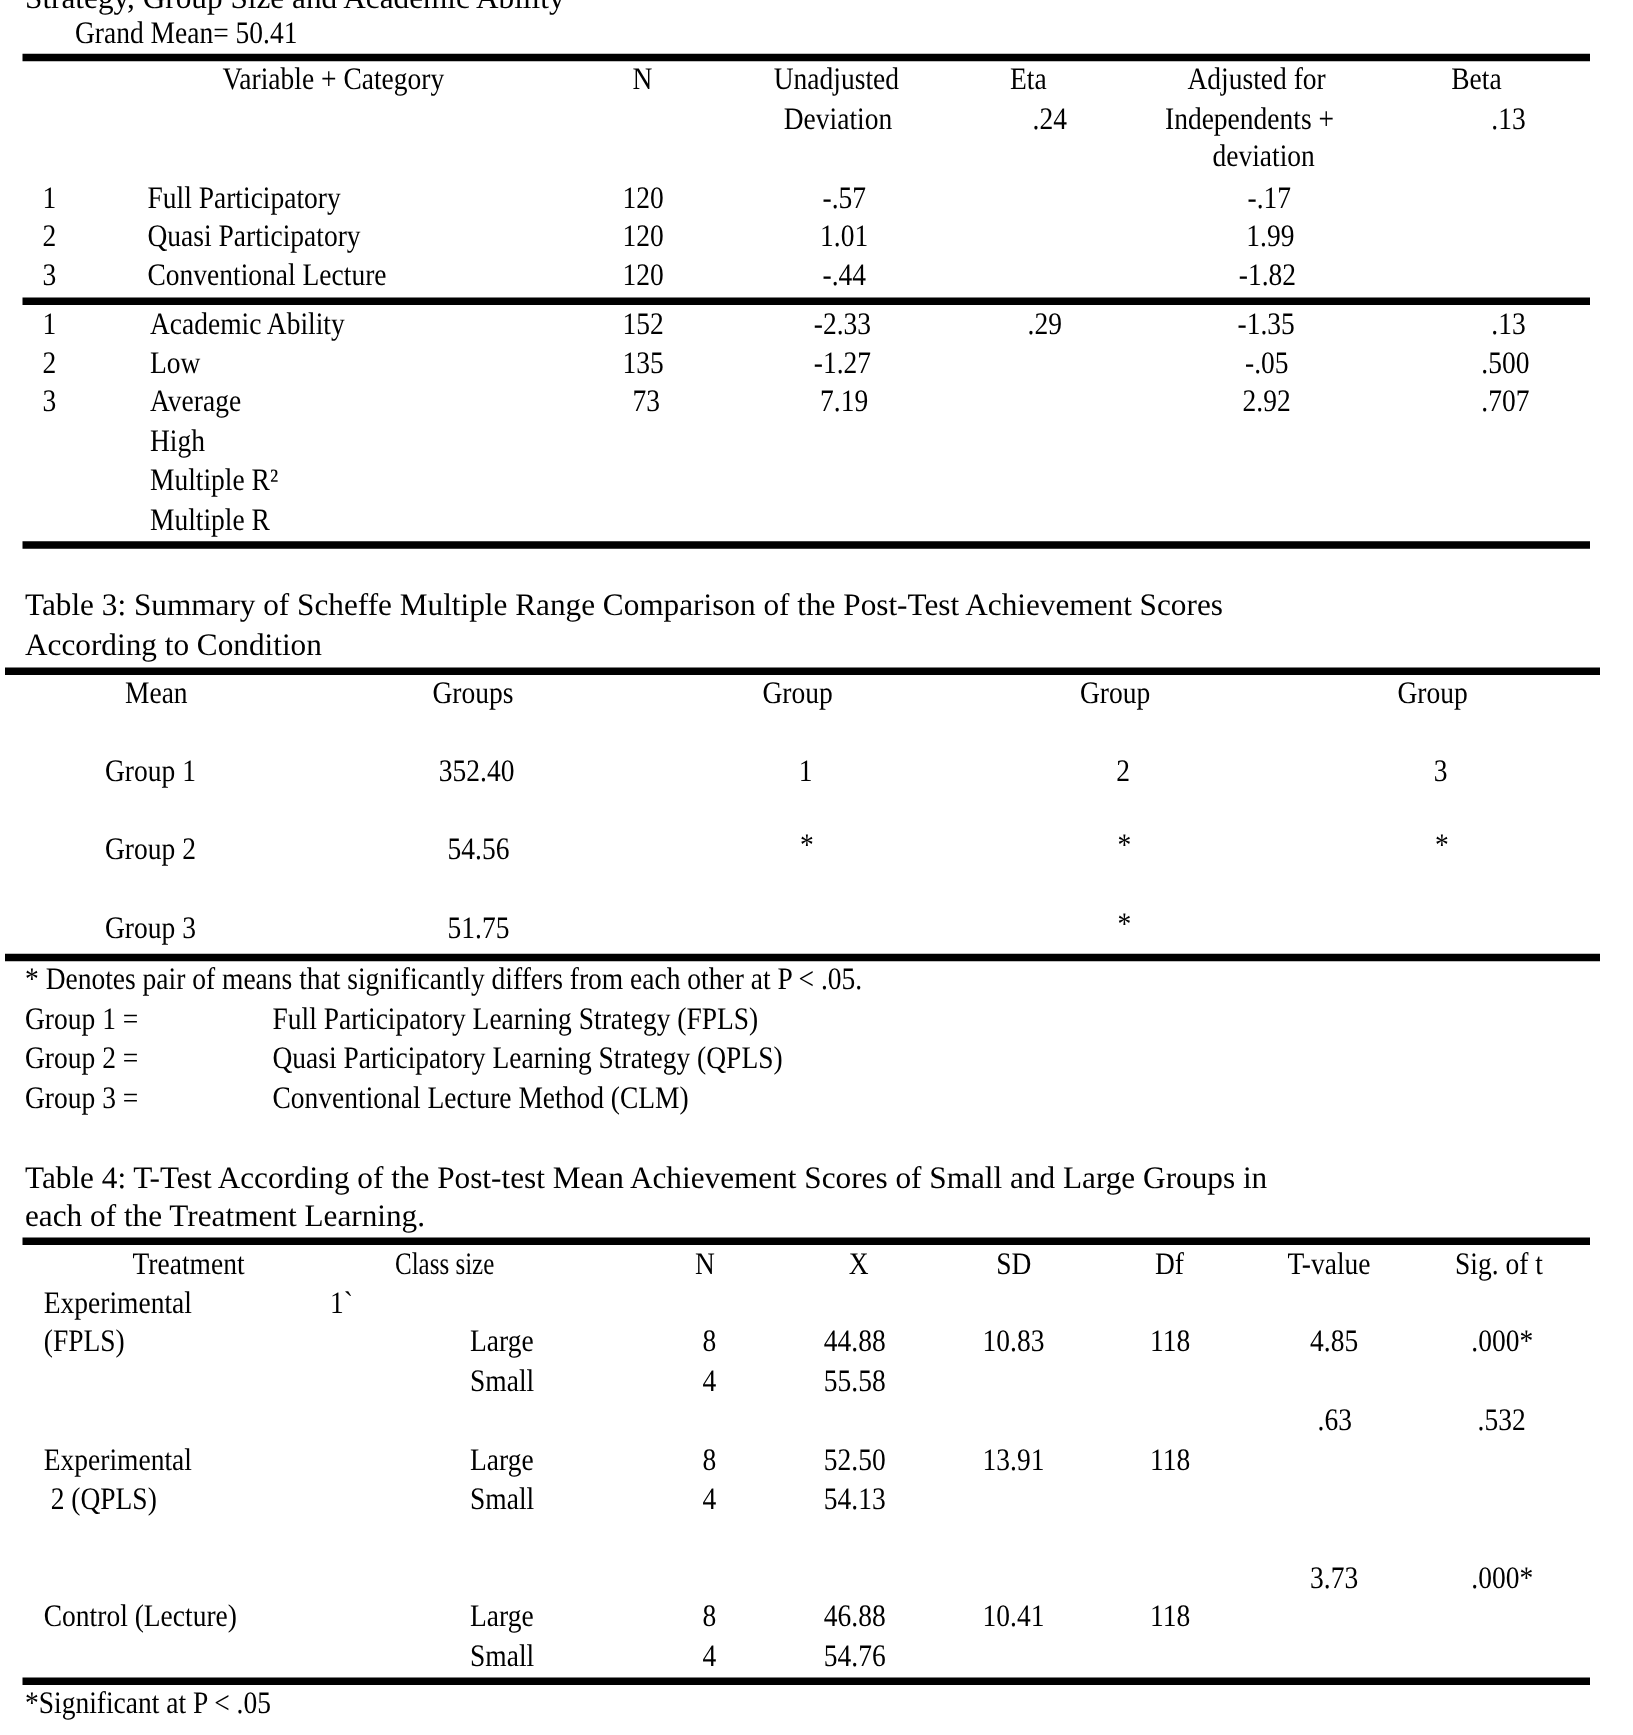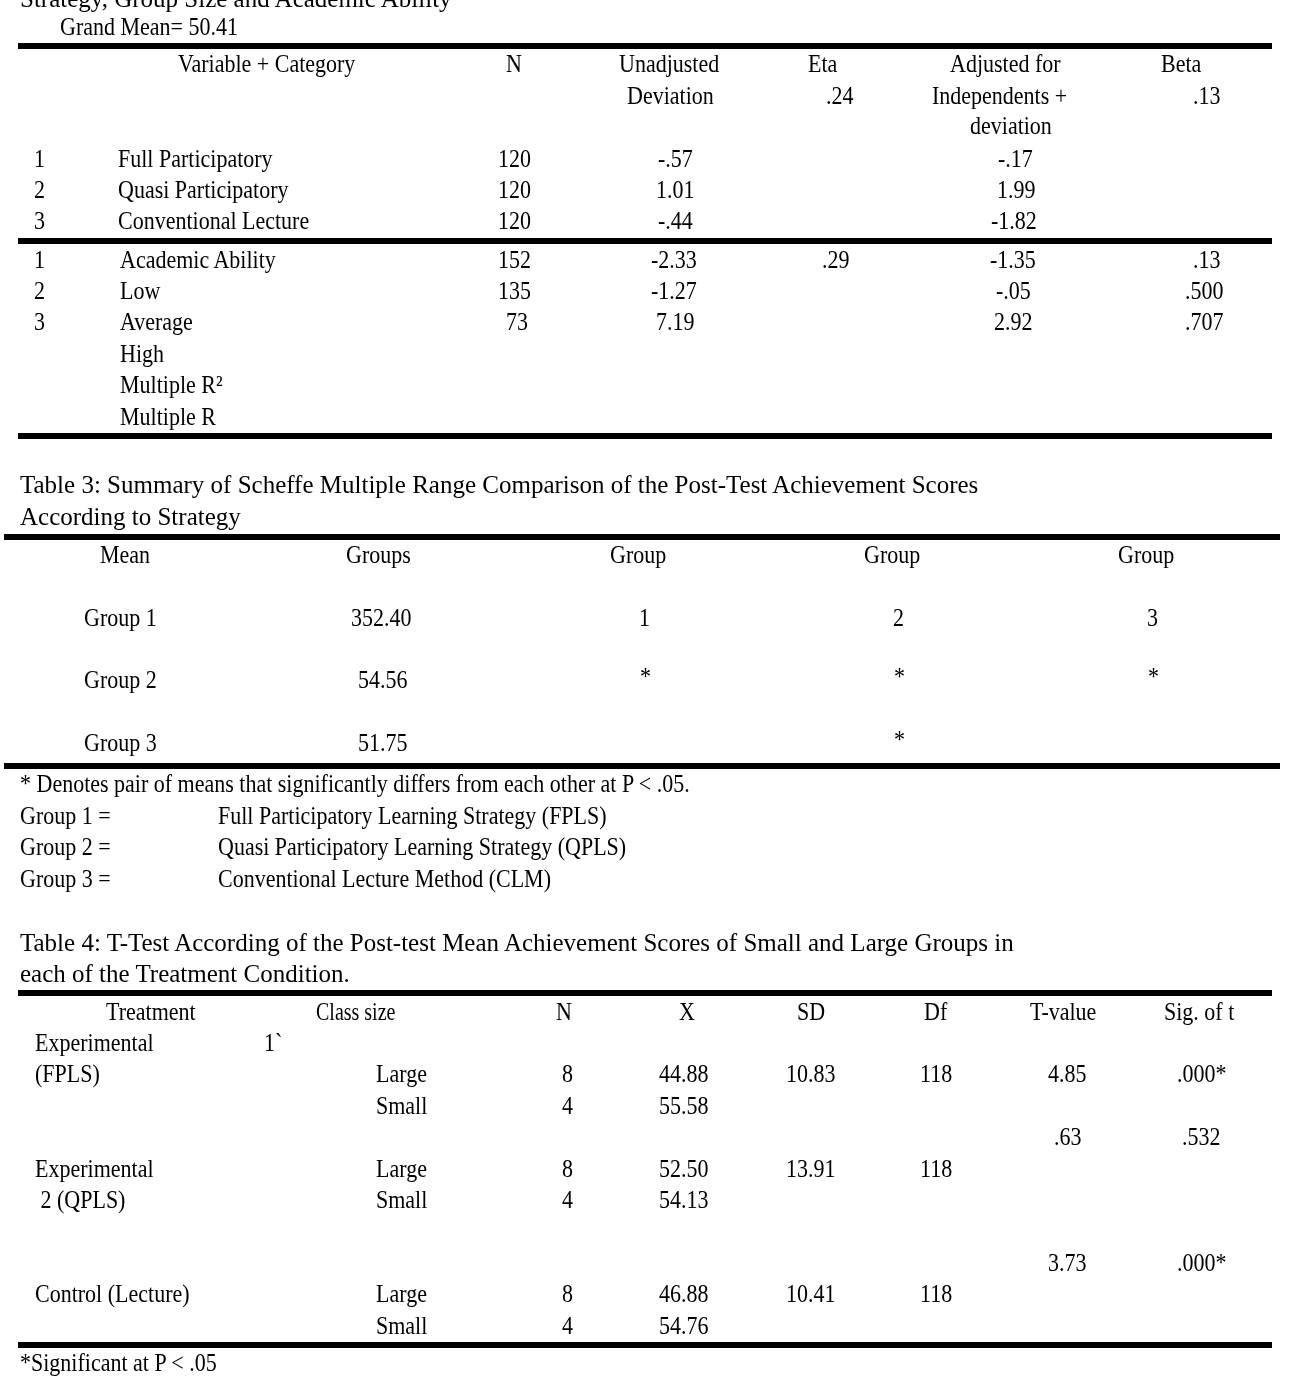--- a/index.html
+++ b/index.html
@@ -77,21 +77,21 @@
   <div class="t n" style="left:994px;top:307px;">2.92</div>
   <div class="t n" style="left:1185px;top:307px;">.707</div>
 </div>
 <div class="t n" style="left:120px;top:339px;">High</div>
 <div class="t n" style="left:120px;top:370px;">Multiple R²</div>
 <div class="t n" style="left:120px;top:402px;">Multiple R</div>
 
 <div class="rule" style="left:18px;top:433px;width:1254px;"></div>
 
 <div class="t" style="left:20px;top:470px;">Table 3: Summary of Scheffe Multiple Range Comparison of the Post-Test Achievement Scores</div>
-<div class="t" style="left:20px;top:502px;">According to Strategy</div>
+<div class="t" style="left:20px;top:502px;">According to Condition</div>
 <div class="rule" style="left:4px;top:534px;width:1276px;"></div>
 
 <div class="t n" style="left:100px;top:540px;">Mean</div>
 <div class="t n" style="left:346px;top:540px;">Groups</div>
 <div class="t n" style="left:610px;top:540px;">Group</div>
 <div class="t n" style="left:864px;top:540px;">Group</div>
 <div class="t n" style="left:1118px;top:540px;">Group</div>
 
 <div>
   <div class="t n" style="left:84px;top:603px;">Group 1</div>
@@ -123,21 +123,21 @@
 <div>
   <div class="t n" style="left:20px;top:832px;">Group 2 =</div>
   <div class="t n" style="left:218px;top:832px;">Quasi Participatory Learning Strategy (QPLS)</div>
 </div>
 <div>
   <div class="t n" style="left:20px;top:864px;">Group 3 =</div>
   <div class="t n" style="left:218px;top:864px;">Conventional Lecture Method (CLM)</div>
 </div>
 
 <div class="t" style="left:20px;top:928px;">Table 4: T-Test According of the Post-test Mean Achievement Scores of Small and Large Groups in</div>
-<div class="t" style="left:20px;top:959px;">each of the Treatment Condition.</div>
+<div class="t" style="left:20px;top:959px;">each of the Treatment Learning.</div>
 <div class="rule" style="left:18px;top:990px;width:1254px;"></div>
 
 <div class="t n" style="left:106px;top:997px;">Treatment</div>
 <div class="t n" style="left:316px;top:997px;transform:scaleX(0.8);">Class size</div>
 <div class="t n" style="left:556px;top:997px;">N</div>
 <div class="t n" style="left:679px;top:997px;">X</div>
 <div class="t n" style="left:797px;top:997px;">SD</div>
 <div class="t n" style="left:924px;top:997px;">Df</div>
 <div class="t n" style="left:1030px;top:997px;">T-value</div>
 <div class="t n" style="left:1164px;top:997px;">Sig. of t</div>

